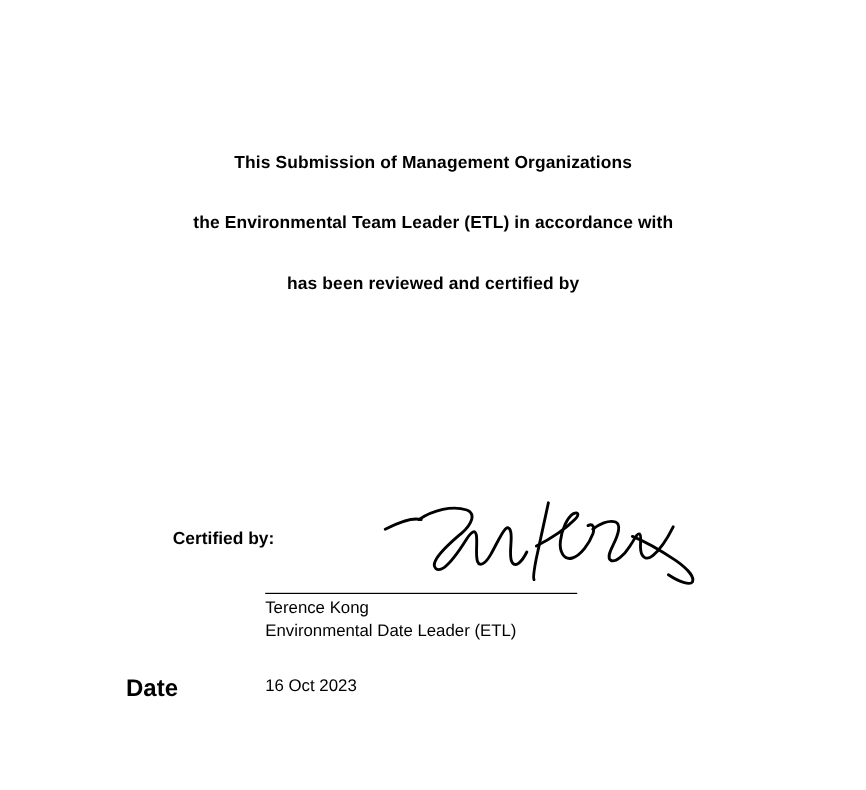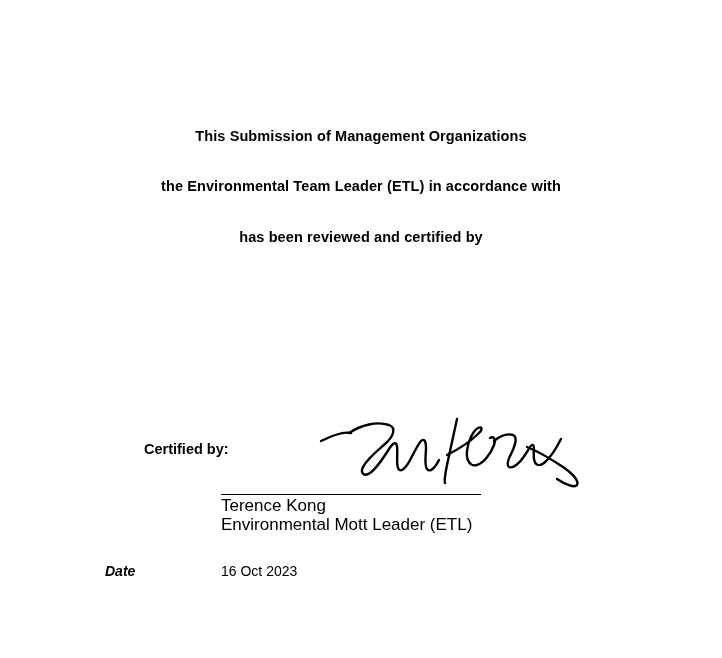--- a/index.html
+++ b/index.html
@@ -78,40 +78,39 @@
     border-top: 1.4px solid #000000;
   }
 
   .signer-block {
     position: absolute;
     top: 497px;
     left: 221px;
     width: 400px;
   }
   .signer-line {
-    font-size: 17px;
+    font-size: 14px;
     line-height: 18.5px;
     white-space: nowrap;
   }
 
   
   .date-row {
     position: absolute;
     top: 563px;
     left: 105px;
     width: 500px;
     height: 20px;
   }
   .date-label {
     position: absolute;
     left: 0;
     top: 0;
-    font-size: 14px;
+    font-size: 20px;
     font-weight: bold;
-    font-style: italic;
   }
   .date-value {
     position: absolute;
     left: 116px;
     top: 0;
     font-size: 14px;
   }
 </style>
 </head>
 <body>
@@ -138,21 +137,21 @@
           <path d="M100 30 C112 24, 122 20, 130 22"></path>
         </g>
       </svg>
     </div>
   </div>
 
   <div class="sig-rule"></div>
 
   <div class="signer-block">
     <div class="signer-line">Terence Kong</div>
-    <div class="signer-line">Environmental Mott Leader (ETL)</div>
+    <div class="signer-line">Environmental Date Leader (ETL)</div>
   </div>
 
   <div class="date-row">
     <div class="date-label">Date</div>
     <div class="date-value">16 Oct 2023</div>
   </div>
 
 </div>
 
 </body></html>

